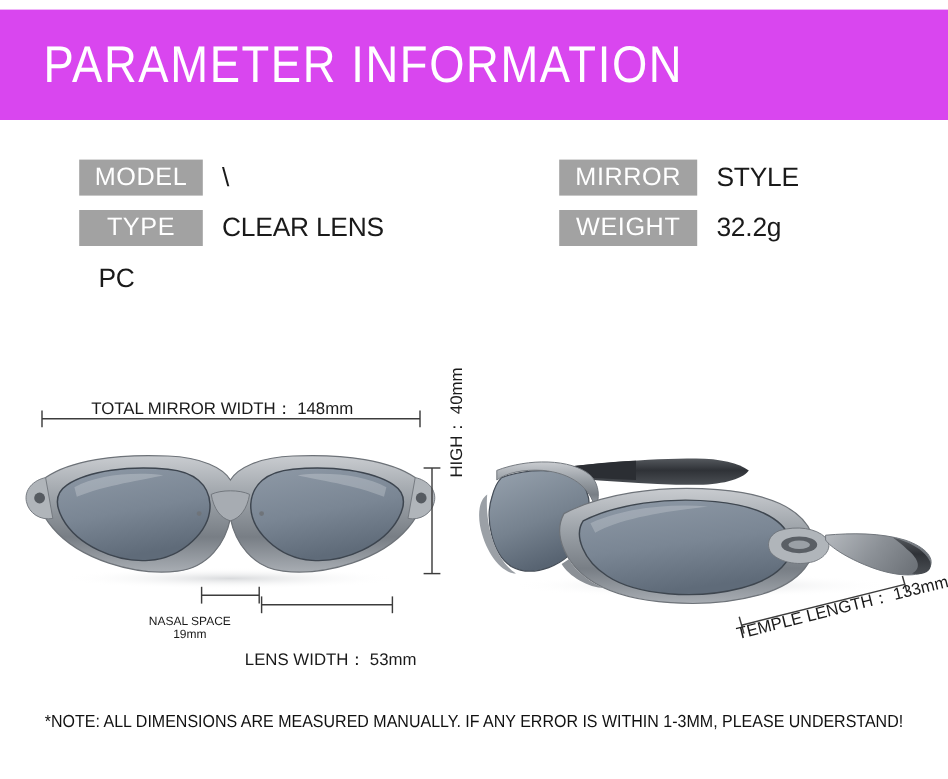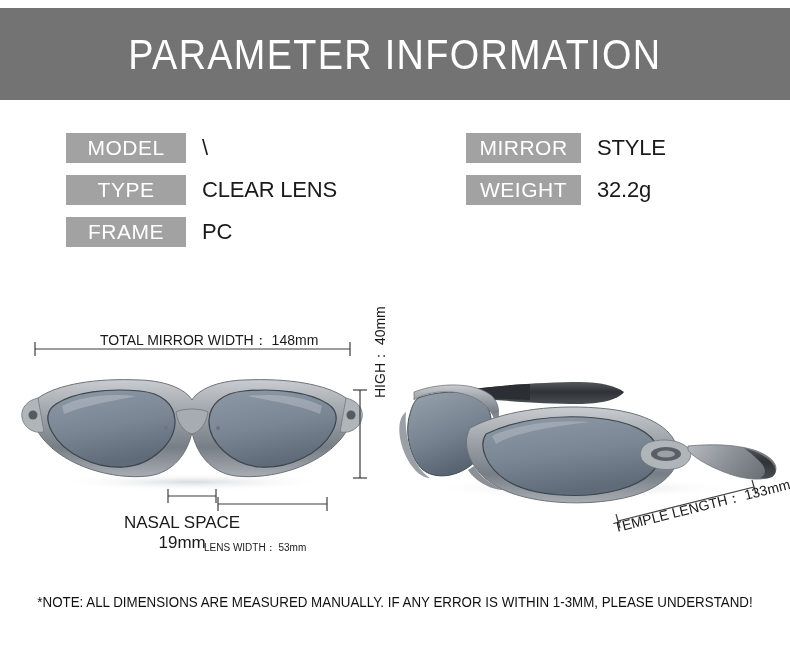--- a/index.html
+++ b/index.html
@@ -18,24 +18,24 @@
     overflow: hidden;
   }
 
   
   .header-bar {
     position: absolute;
     left: 0;
     top: 8px;
     width: 790px;
     height: 92px;
-    background: #737373;
+    background: #d946ef;
     display: flex;
     align-items: center;
-    justify-content: center;
+    justify-content: flex-start;
   }
   .header-title {
     color: #ffffff;
     font-size: 43px;
     line-height: 1;
     letter-spacing: 1.5px;
     font-weight: 400;
     transform: scaleX(0.88);
     white-space: nowrap;
   }
@@ -49,21 +49,21 @@
   }
   .spec-col.left  { left: 66px;  top: 133px; }
   .spec-col.right { left: 466px; top: 133px; }
 
   .spec-row {
     display: flex;
     align-items: center;
     height: 30px;
   }
   .spec-label {
-    width: 120px;
+    width: 103px;
     height: 30px;
     background: #a2a2a2;
     color: #ffffff;
     font-size: 21px;
     letter-spacing: 0.5px;
     display: flex;
     align-items: center;
     justify-content: center;
     box-sizing: border-box;
     transform-origin: center;
@@ -83,29 +83,29 @@
     left: 0;
     top: 320px;
     width: 790px;
     height: 260px;
   }
   .diagram svg { display: block; }
 
   .dim-text {
     position: absolute;
     color: #1a1a1a;
-    font-size: 17px;
+    font-size: 10px;
     white-space: nowrap;
     letter-spacing: 0px;
   }
-  #total-width-label { left: 100px;  top: 332px; font-size: 14px; }
+  #total-width-label { left: 76px;  top: 332px; font-size: 14px; }
   #nasal-label       { left: 124px; top: 513px; text-align: center; }
   #nasal-label span  { display: block; }
   #nasal-value       { text-align: center; }
-  #lens-width-label  { left: 204px; top: 541px; font-size: 10px; }
+  #lens-width-label  { left: 204px; top: 541px; font-size: 14px; }
   #high-label {
     left: 372px;
     top: 398px;
     transform: rotate(-90deg);
     transform-origin: left top;
     font-size: 14px;
   }
   #temple-label {
     left: 612px;
     top: 520px;
@@ -139,21 +139,20 @@
   <div class="spec-col left">
     <div class="spec-row">
       <div class="spec-label">MODEL</div>
       <div class="spec-value">\</div>
     </div>
     <div class="spec-row">
       <div class="spec-label">TYPE</div>
       <div class="spec-value">CLEAR LENS</div>
     </div>
     <div class="spec-row">
-      <div class="spec-label">FRAME</div>
       <div class="spec-value">PC</div>
     </div>
   </div>
 
   <div class="spec-col right">
     <div class="spec-row">
       <div class="spec-label">MIRROR</div>
       <div class="spec-value">STYLE</div>
     </div>
     <div class="spec-row">

